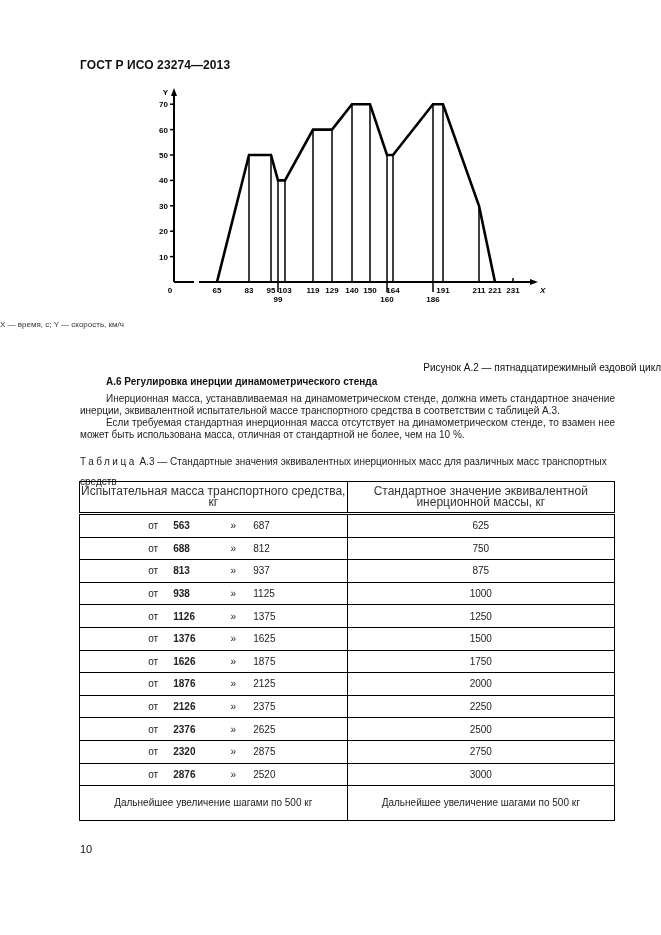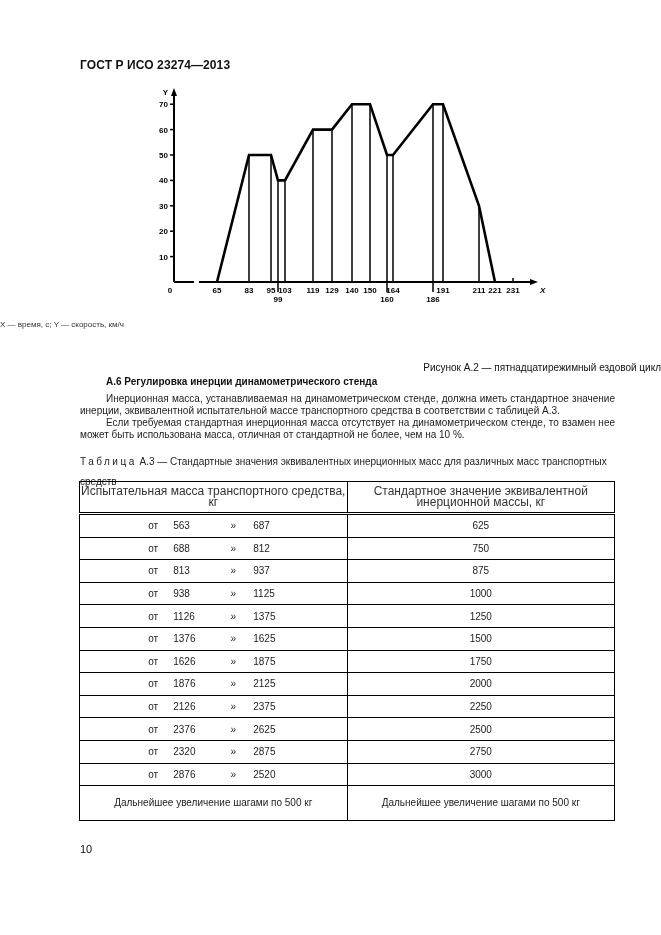--- a/index.html
+++ b/index.html
@@ -17,21 +17,21 @@
   .table-caption .spaced { letter-spacing: 2.5px; }
   table.mass { position: absolute; left: 79px; top: 481px; width: 536px; border-collapse: collapse;
                font-size: 10px; color: #222; }
   table.mass td, table.mass th { border: 1px solid #000; padding: 0; text-align: center; }
   table.mass th { font-weight: normal; font-size: 12px; height: 30px; line-height: 11px; color: #333; }
   table.mass thead tr th { border-bottom: 3px double #000; }
   table.mass td { height: 21.6px; }
   .range { display: flex; justify-content: center; }
   .range span { display: inline-block; text-align: left; }
   .r-from { width: 40px; text-align: center !important; }
-  .r-a { width: 40px; }
+  .r-a { width: 40px; font-weight: bold; }
   .r-sep { width: 40px; text-align: center !important; }
   .r-b { width: 40px; }
   .range-pad { width: 40px; }
   table.mass tr.footer td { height: 34px; line-height: 12px; }
   .page-num { left: 80px; top: 843px; font-size: 11px; }
 </style>
 </head>
 <body>
 
 <div class="abs doc-header">ГОСТ Р ИСО 23274—2013</div>

